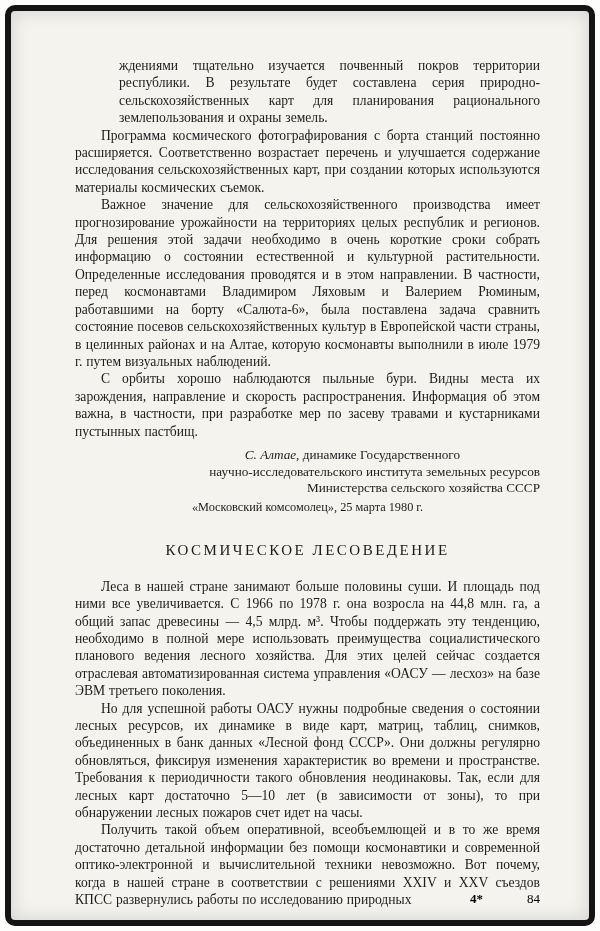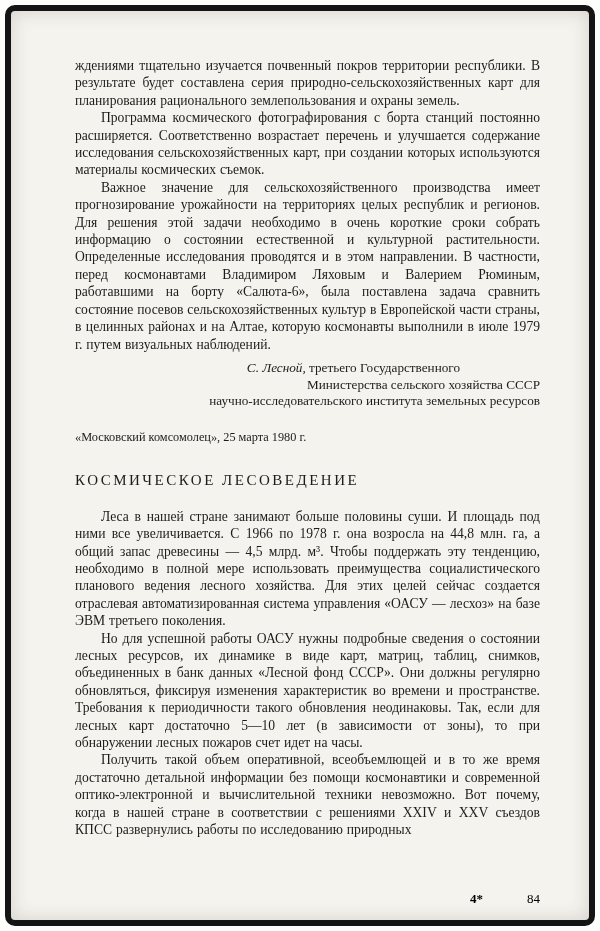--- a/index.html
+++ b/index.html
@@ -19,36 +19,36 @@
     padding:46px 49px 0 64px;
     overflow:hidden;color:#1c1c1c;
   }
   .bodytext p{
     margin:0;
     text-align:justify;
     font-size:13.6px;line-height:17.4px;
     text-indent:26px;
     word-spacing:.5px;
   }
-  .bodytext p.noindent{text-indent:0;}
+  .bodytext p.noindent{text-indent:0;margin-left:44px;}
   .signature{
     margin-top:7px;
     text-align:right;
     font-size:13.2px;line-height:16.6px;
   }
   .signature .sig-line1{padding-right:80px;}
   .sig-name{font-style:italic;}
   .source{
-    margin-top:20px;
+    margin-top:3px;
     font-size:12.3px;line-height:15px;
-    text-align:left;
+    text-align:center;
   }
   .heading{
     margin:27px 0 19px 0;
-    text-align:left;
+    text-align:center;
     font-size:15px;font-weight:400;
     letter-spacing:2.5px;
   }
   .page-footer{
     position:absolute;left:75px;right:60px;bottom:24px;
     display:flex;justify-content:flex-end;align-items:baseline;gap:44px;
     font-size:13px;
   }
   .sig-mark{font-weight:700;}
 </style>
@@ -56,26 +56,27 @@
 <body>
 
 <div class="scan-frame"></div>
 
 <div class="paper">
 
   <div class="bodytext">
     <p class="noindent">ждениями тщательно изучается почвенный покров территории республики. В результате будет составлена серия природно-сельскохозяйственных карт для планирования рационального землепользования и охраны земель.</p>
     <p>Программа космического фотографирования с борта станций постоянно расширяется. Соответственно возрастает перечень и улучшается содержание исследования сельскохозяйственных карт, при создании которых используются материалы космических съемок.</p>
     <p>Важное значение для сельскохозяйственного производства имеет прогнозирование урожайности на территориях целых республик и регионов. Для решения этой задачи необходимо в очень короткие сроки собрать информацию о состоянии естественной и культурной растительности. Определенные исследования проводятся и в этом направлении. В частности, перед космонавтами Владимиром Ляховым и Валерием Рюминым, работавшими на борту «Салюта-6», была поставлена задача сравнить состояние посевов сельскохозяйственных культур в Европейской части страны, в целинных районах и на Алтае, которую космонавты выполнили в июле 1979 г. путем визуальных наблюдений.</p>
+    <p>С орбиты хорошо наблюдаются пыльные бури. Видны места их зарождения, направление и скорость распространения. Информация об этом важна, в частности, при разработке мер по засеву травами и кустарниками пустынных пастбищ.</p>
   </div>
 
   <div class="signature">
-    <div class="sig-line1"><span class="sig-name">С. Лесной,</span><span> третьего Государственного</span></div>
+    <div class="sig-line1"><span class="sig-name">С. Алтае,</span><span> динамике Государственного</span></div>
+    <div>научно-исследовательского института земельных ресурсов</div>
     <div>Министерства сельского хозяйства СССР</div>
-    <div>научно-исследовательского института земельных ресурсов</div>
   </div>
 
   <div class="source">«Московский комсомолец», 25 марта 1980 г.</div>
 
   <h2 class="heading">КОСМИЧЕСКОЕ ЛЕСОВЕДЕНИЕ</h2>
 
   <div class="bodytext">
     <p>Леса в нашей стране занимают больше половины суши. И площадь под ними все увеличивается. С 1966 по 1978 г. она возросла на 44,8 млн. га, а общий запас древесины — 4,5 млрд. м³. Чтобы поддержать эту тенденцию, необходимо в полной мере использовать преимущества социалистического планового ведения лесного хозяйства. Для этих целей сейчас создается отраслевая автоматизированная система управления «ОАСУ — лесхоз» на базе ЭВМ третьего поколения.</p>
     <p>Но для успешной работы ОАСУ нужны подробные сведения о состоянии лесных ресурсов, их динамике в виде карт, матриц, таблиц, снимков, объединенных в банк данных «Лесной фонд СССР».  Они должны регулярно обновляться, фиксируя изменения характеристик во времени и пространстве. Требования к периодичности такого обновления неодинаковы. Так, если для лесных карт достаточно 5—10 лет (в зависимости от зоны), то при обнаружении лесных пожаров счет идет на часы.</p>
     <p>Получить такой объем оперативной, всеобъемлющей и в то же время достаточно детальной информации без помощи космонавтики и современной оптико-электронной и вычислительной техники невозможно. Вот почему, когда в нашей стране в соответствии с решениями XXIV и XXV съездов КПСС развернулись работы по исследованию природных</p>

